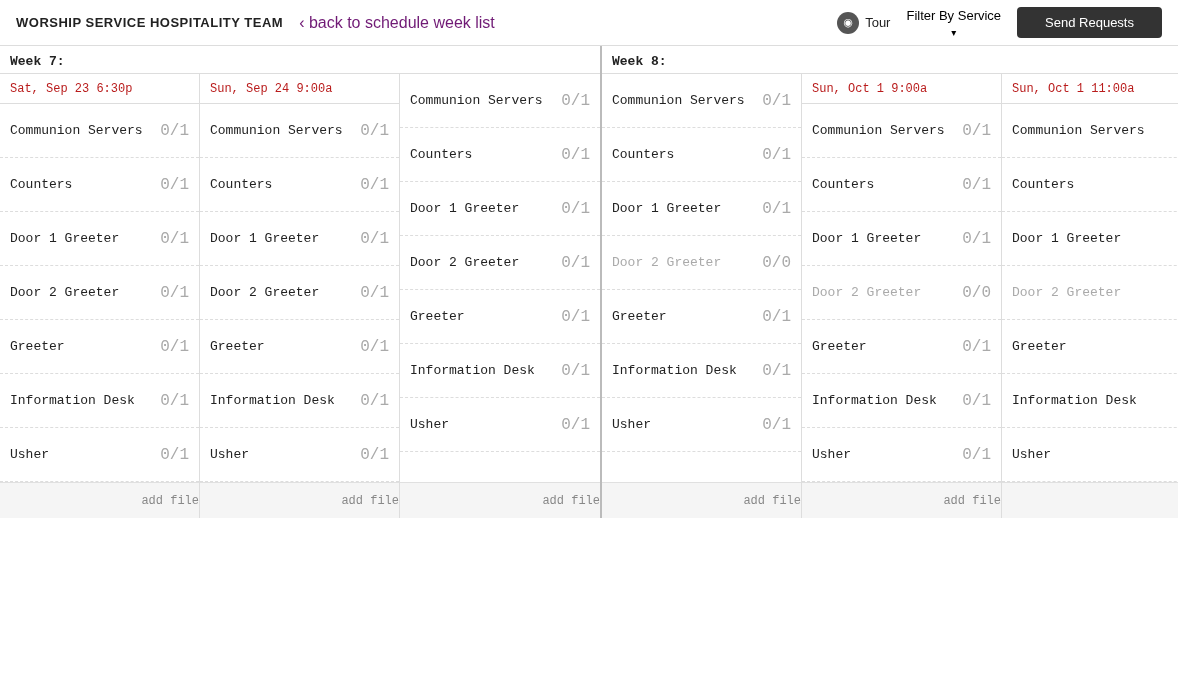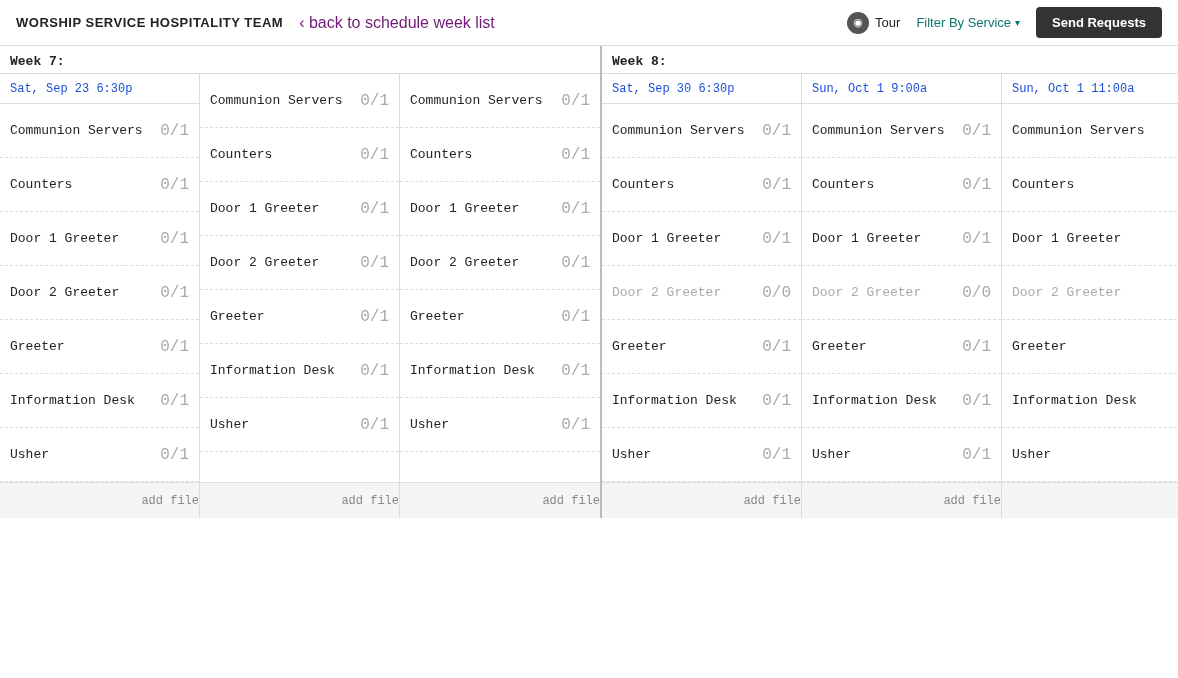--- a/index.html
+++ b/index.html
@@ -44,42 +44,42 @@
       display: inline-flex; align-items: center; justify-content: center;
       color: #fff;
       font-size: 11px;
     }
     .filter-btn {
       display: flex;
       align-items: center;
       gap: 4px;
       font-size: 13px;
       cursor: pointer;
-      color: #0f766e;
+      color: #000000;
+      flex-direction: column;
     }
     .filter-btn .caret { font-size: 10px; }
     .view-more-btn {
       padding: 7px 14px;
       border: 1px solid #999;
       border-radius: 4px;
       background: #fff;
       font-size: 13px;
       cursor: pointer;
       white-space: nowrap;
     }
     .send-requests-btn {
-      padding: 8px 16px;
+      padding: 8px 28px;
       background: #333;
       color: #fff;
       border: none;
       border-radius: 4px;
       font-size: 13px;
       cursor: pointer;
       white-space: nowrap;
-      font-weight: bold;
     }
     .week-label {
       font-weight: 700;
       font-size: 13px;
     }
     .role-name {
       font-size: 13px;
       color: #222;
     }
     .role-name.greyed {
@@ -121,21 +121,21 @@
     .schedule-col {
       width: 200px;
       border-right: 1px solid #ddd;
       display: flex;
       flex-direction: column;
     }
     .schedule-col:last-child { border-right: none; }
 
     .col-date-header {
       font-size: 12px;
-      color: #1d4ed8;
+      color: #b91c1c;
       padding: 5px 10px;
       border-bottom: 1px solid #ddd;
       height: 30px;
       display: flex;
       align-items: center;
       white-space: nowrap;
     }
 
     .role-cell {
       display: flex;
@@ -209,20 +209,21 @@
             <span class="role-name">Information Desk</span>
             <span class="role-count">0/1</span>
           </div>
           <div class="role-cell">
             <span class="role-name">Usher</span>
             <span class="role-count">0/1</span>
           </div>
           <div class="add-file-cell">add file</div>
         </div>
         <div class="schedule-col">
+          <div class="col-date-header">Sun, Sep 24 9:00a</div>
           <div class="role-cell">
             <span class="role-name">Communion Servers</span>
             <span class="role-count">0/1</span>
           </div>
           <div class="role-cell">
             <span class="role-name">Counters</span>
             <span class="role-count">0/1</span>
           </div>
           <div class="role-cell">
             <span class="role-name">Door 1 Greeter</span>
@@ -276,21 +277,20 @@
             <span class="role-count">0/1</span>
           </div>
           <div class="add-file-cell">add file</div>
         </div>
       </div>
     </div>
     <div class="week-section">
       <div class="week-section-header"><span class="week-label">Week 8:</span></div>
       <div class="cols-container">
         <div class="schedule-col">
-          <div class="col-date-header">Sat, Sep 30 6:30p</div>
           <div class="role-cell">
             <span class="role-name">Communion Servers</span>
             <span class="role-count">0/1</span>
           </div>
           <div class="role-cell">
             <span class="role-name">Counters</span>
             <span class="role-count">0/1</span>
           </div>
           <div class="role-cell">
             <span class="role-name">Door 1 Greeter</span>

